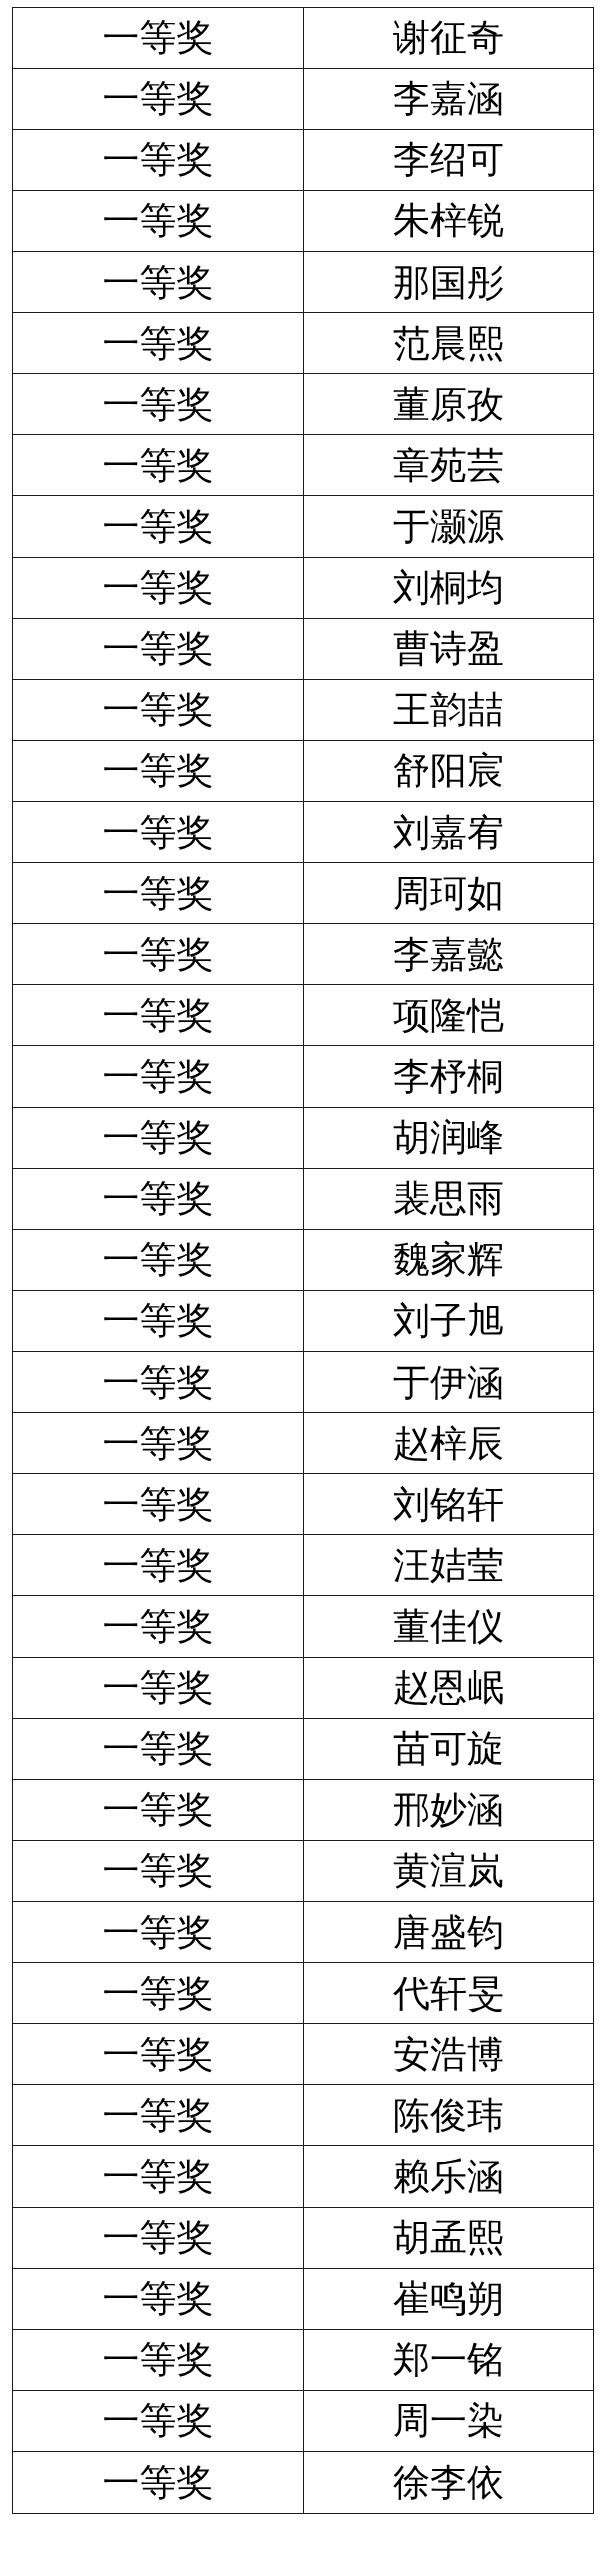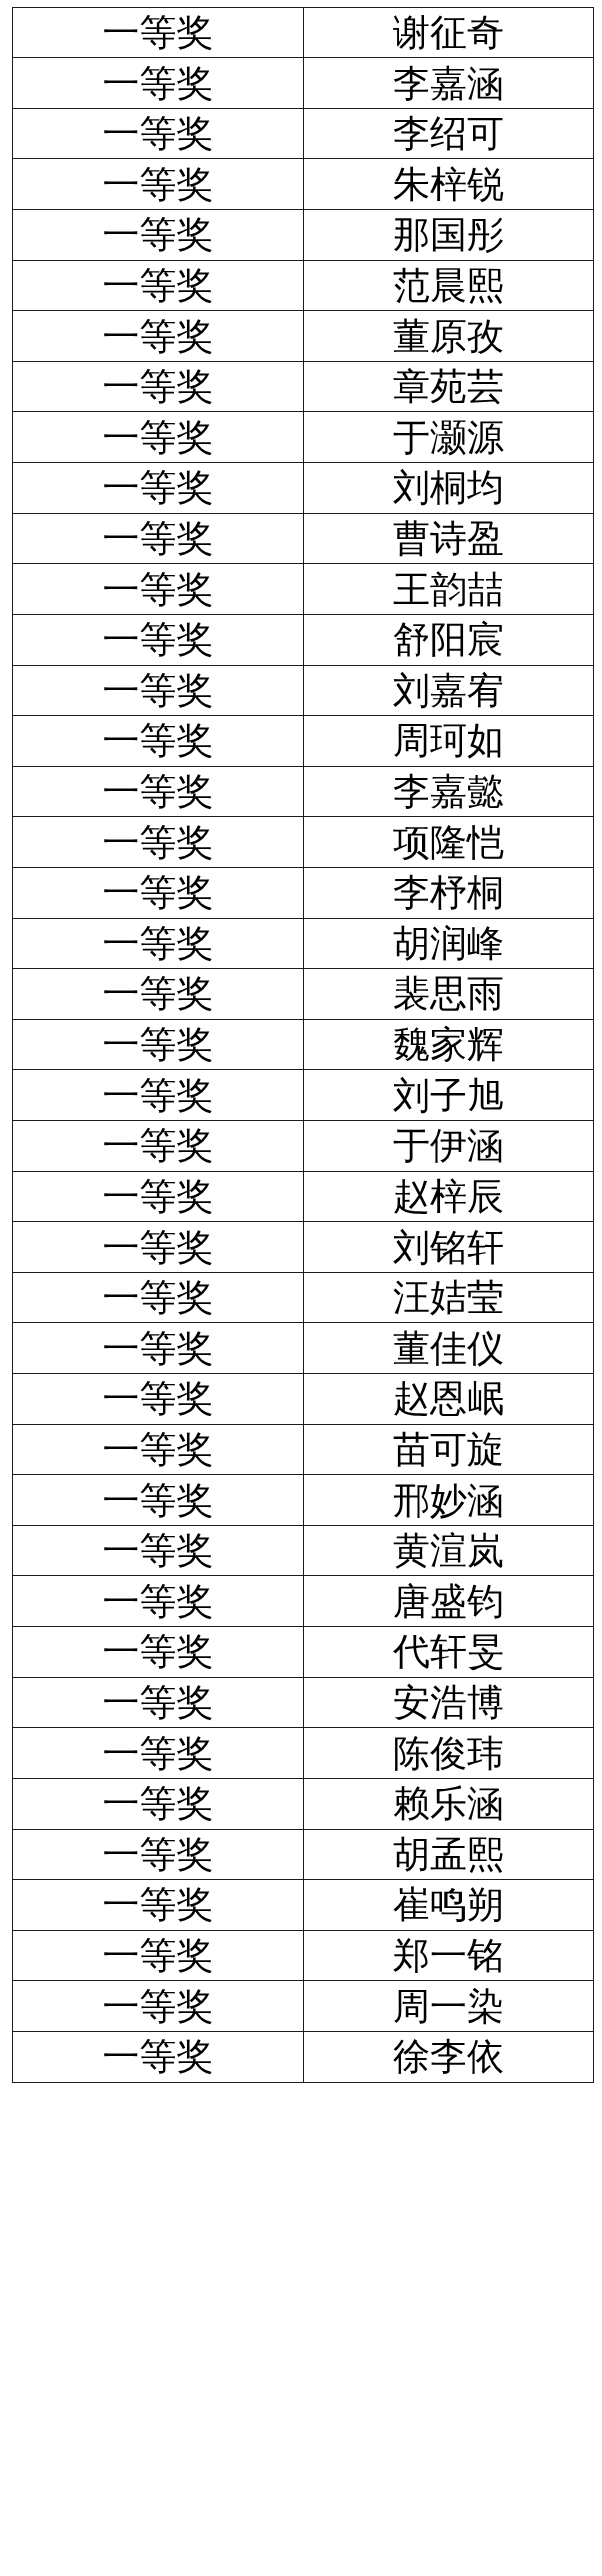--- a/index.html
+++ b/index.html
@@ -9,21 +9,21 @@
     width: 602px;
     height: 2576px;
     position: relative;
     font-family: "Liberation Serif", "DejaVu Serif", serif;
   }
   table.awards {
     position: absolute;
     left: 12.2px;
     top: 6.6px;
     width: 582px;
-    height: 2076px;
+    height: 2507px;
     border-collapse: collapse;
     table-layout: fixed;
     padding-left: 36px;
   }
   table.awards td {
     border: 1.9px solid #1b1b1b;
     text-align: center;
     vertical-align: middle;
     font-size: 37px;
     line-height: 1;

